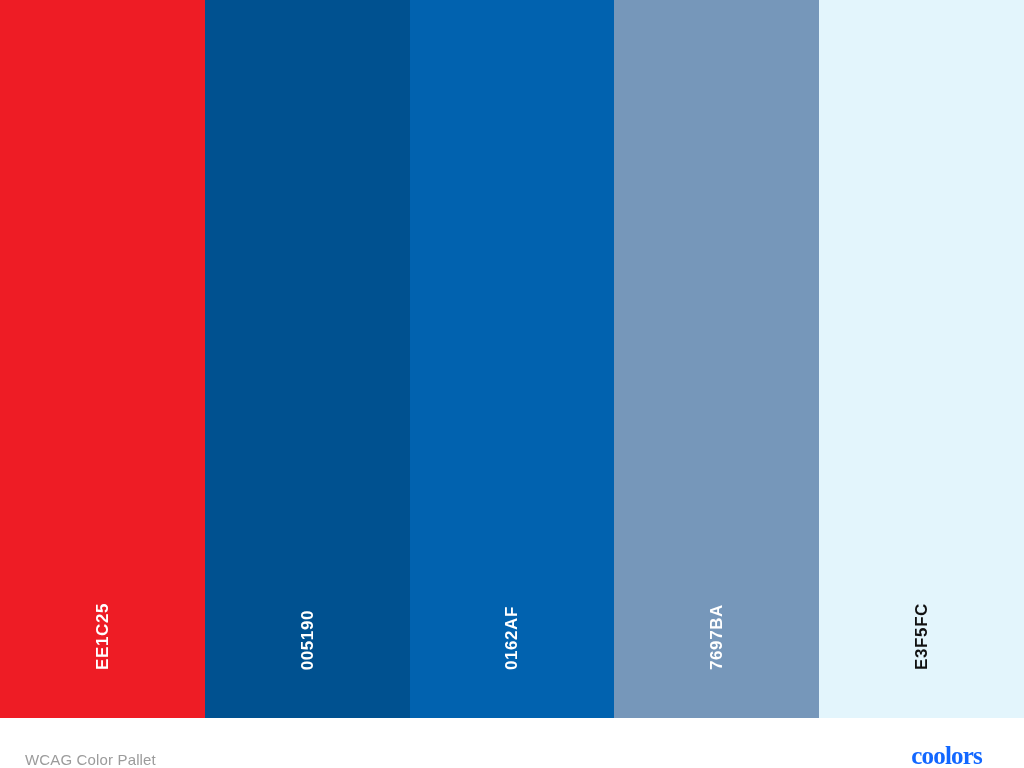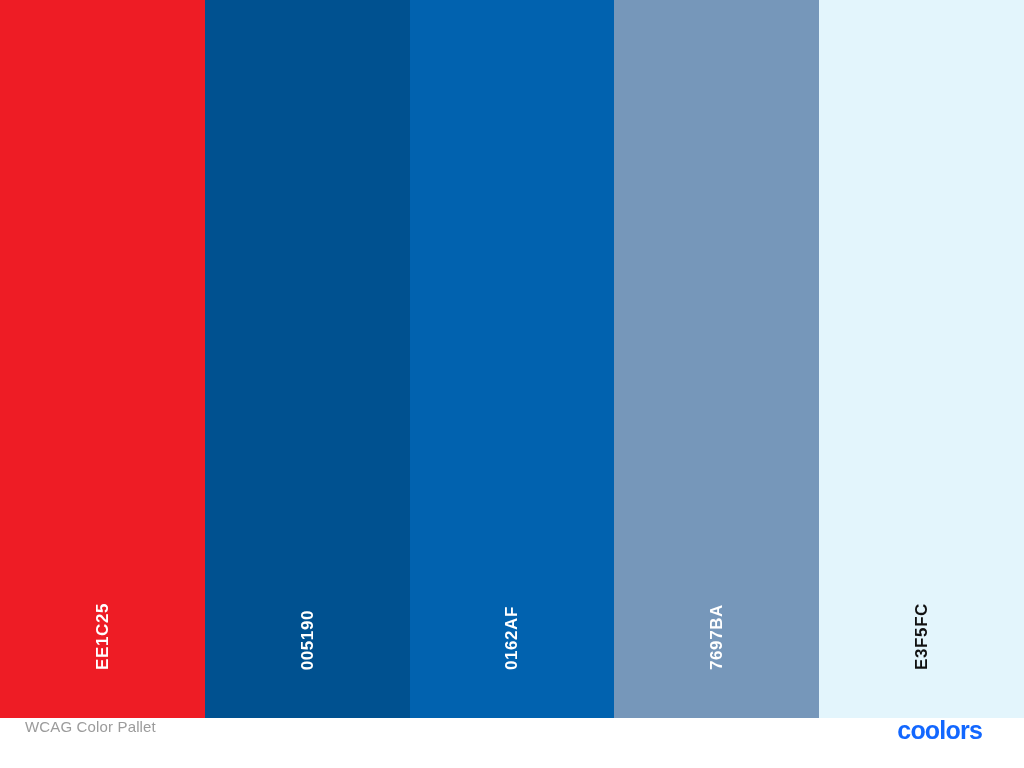--- a/index.html
+++ b/index.html
@@ -49,40 +49,40 @@
     margin-bottom: 48px;
     white-space: nowrap;
     user-select: none;
   }
   .footer-bar {
     position: relative;
     width: 1016px;
     height: 50px;
     background: #ffffff;
     display: flex;
-    align-items: flex-start;
+    align-items: flex-end;
     justify-content: space-between;
     padding: 0 34px 0 25px;
     box-sizing: border-box;
   }
   .footer-title {
     font-family: "Liberation Sans", sans-serif;
     font-size: 15px;
     font-weight: normal;
     color: #9b9b9b;
     letter-spacing: 0.15px;
     white-space: nowrap;
   }
   .brand-logo {
     display: flex;
     align-items: center;
     line-height: 1;
   }
   .brand-logo-text {
-    font-family: Liberation Sans, sans-serif;
+    font-family: Liberation Serif, serif;
     font-size: 25px;
     font-weight: bold;
     color: #1267ff;
     letter-spacing: -0.8px;
     text-transform: lowercase;
     white-space: nowrap;
   }
 </style>
 </head>
 <body style="background: rgb(255, 255, 255);">

